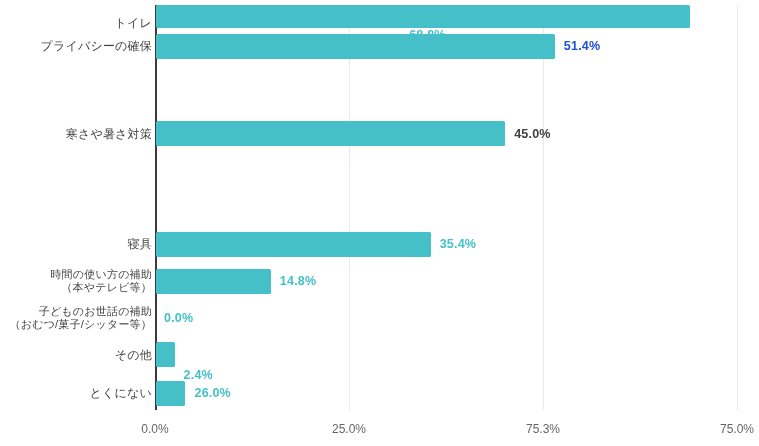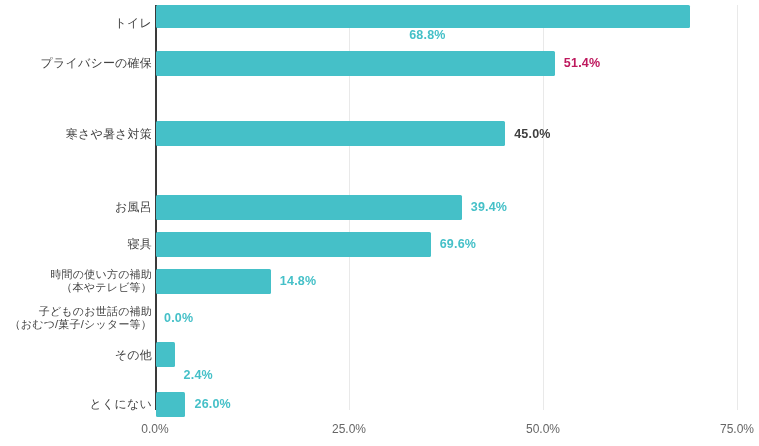--- a/index.html
+++ b/index.html
@@ -143,46 +143,39 @@
   <div class="axis-line"></div>
 
   <div class="rows" id="rows">
       <div class="row" style="top: 0px; height: 36.8182px;">
         <div class="cat-label" style="color: rgb(67, 67, 67);">トイレ</div>
         <div class="bar-wrap" style="height: 36.8182px; flex-direction: column;">
           <div class="bar" style="width: 533.888px; background: rgb(69, 192, 200);"></div>
           <div class="value-label" style="color: rgb(69, 192, 200);">68.8%</div>
         </div>
       </div>
-      <div class="row" style="top: 40px; height: 36.8182px;">
+      <div class="row" style="top: 23px; height: 36.8182px;">
         <div class="cat-label" style="color: rgb(67, 67, 67);">プライバシーの確保</div>
         <div class="bar-wrap" style="height: 36.8182px;">
           <div class="bar" style="width: 398.864px; background: rgb(69, 192, 200);"></div>
-          <div class="value-label" style="color: #be185d;">51.4%</div>
+          <div class="value-label" style="color: #1d4ed8;">51.4%</div>
         </div>
       </div>
       <div class="row" style="top: 110.455px; height: 36.8182px;">
         <div class="cat-label" style="color: rgb(67, 67, 67);">寒さや暑さ対策</div>
         <div class="bar-wrap" style="height: 36.8182px;">
           <div class="bar" style="width: 349.2px; background: rgb(69, 192, 200);"></div>
           <div class="value-label" style="color: #404040;">45.0%</div>
         </div>
       </div>
-      <div class="row" style="top: 184.091px; height: 36.8182px;">
-        <div class="cat-label" style="color: rgb(67, 67, 67);">お風呂</div>
-        <div class="bar-wrap" style="height: 36.8182px;">
-          <div class="bar" style="width: 305.744px; background: rgb(69, 192, 200);"></div>
-          <div class="value-label" style="color: rgb(69, 192, 200);">39.4%</div>
-        </div>
-      </div>
       <div class="row" style="top: 220.909px; height: 36.8182px;">
         <div class="cat-label" style="color: rgb(67, 67, 67);">寝具</div>
         <div class="bar-wrap" style="height: 36.8182px;">
           <div class="bar" style="width: 274.704px; background: rgb(69, 192, 200);"></div>
-          <div class="value-label" style="color: rgb(69, 192, 200);">69.6%</div>
+          <div class="value-label" style="color: rgb(69, 192, 200);">35.4%</div>
         </div>
       </div>
       <div class="row" style="top: 257.727px; height: 36.8182px;">
         <div class="cat-label two-line" style="color: rgb(67, 67, 67);">時間の使い方の補助
 （本やテレビ等）</div>
         <div class="bar-wrap" style="height: 36.8182px;">
           <div class="bar" style="width: 114.848px; background: rgb(69, 192, 200);"></div>
           <div class="value-label" style="color: rgb(69, 192, 200);">14.8%</div>
         </div>
       </div>
@@ -193,37 +186,37 @@
           <div class="value-label" style="color: rgb(69, 192, 200); margin-left: 8px;">0.0%</div>
         </div>
       </div>
       <div class="row" style="top: 331.364px; height: 36.8182px;">
         <div class="cat-label" style="color: rgb(67, 67, 67);">その他</div>
         <div class="bar-wrap" style="height: 36.8182px;">
           <div class="bar" style="width: 18.624px; background: rgb(69, 192, 200);"></div>
           <div class="value-label" style="color: rgb(69, 192, 200); margin-top: 40px;">2.4%</div>
         </div>
       </div>
-      <div class="row" style="top: 381px; height: 36.8182px;">
+      <div class="row" style="top: 370px; height: 36.8182px;">
         <div class="cat-label" style="color: rgb(67, 67, 67);">とくにない</div>
         <div class="bar-wrap" style="height: 36.8182px;">
           <div class="bar" style="width: 29.488px; background: rgb(69, 192, 200);"></div>
           <div class="value-label" style="color: rgb(69, 192, 200);">26.0%</div>
         </div>
       </div>
     </div>
 
   <div class="xaxis" id="xaxis">
       <div class="xtick" style="left: 0px;">
         <span>0.0%</span>
       </div>
       <div class="xtick" style="left: 194px;">
         <span>25.0%</span>
       </div>
       <div class="xtick" style="left: 388px;">
-        <span>50.0%</span>
+        <span>75.3%</span>
       </div>
       <div class="xtick" style="left: 582px;">
         <span>75.0%</span>
       </div>
     </div>
 
 </div>
 
 </body></html>

